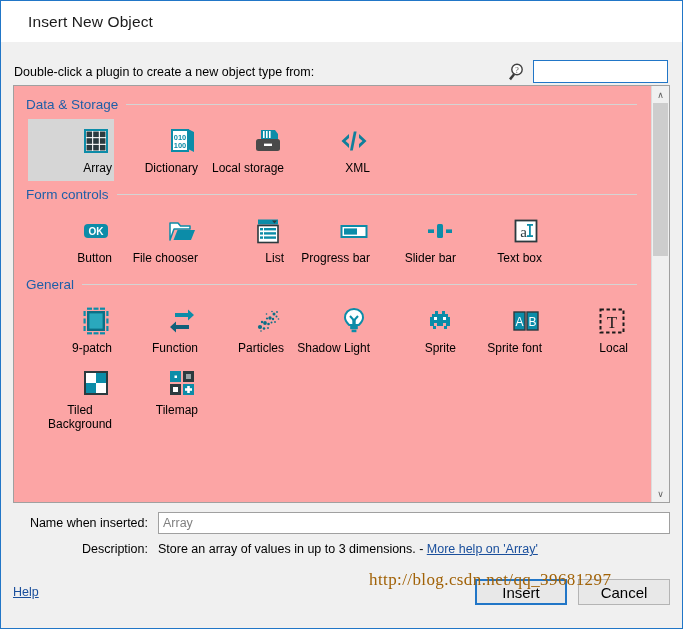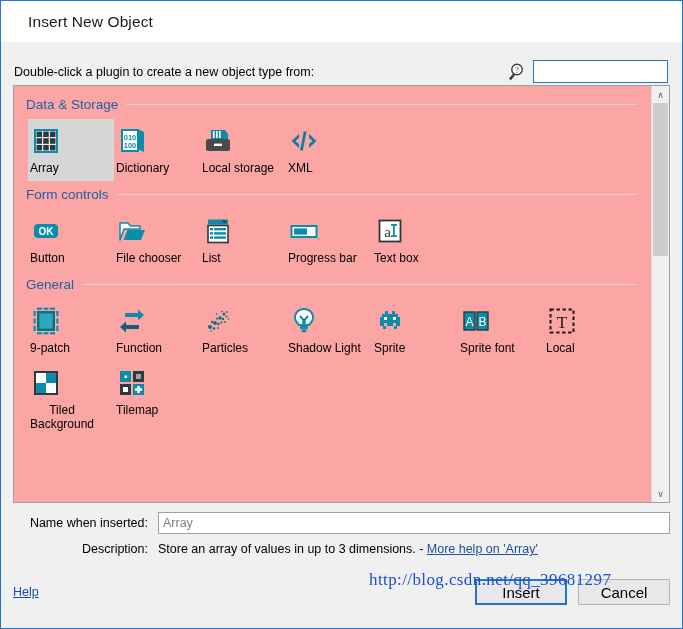--- a/index.html
+++ b/index.html
@@ -121,21 +121,21 @@
   .items-row {
     display: flex;
     flex-wrap: wrap;
     padding: 4px 0 0 14px;
   }
   .item {
     width: 86px;
     min-height: 62px;
     display: flex;
     flex-direction: column;
-    align-items: flex-start;
+    align-items: flex-end;
     padding: 6px 2px 5px 2px;
     box-sizing: border-box;
     cursor: default;
   }
   .item.selected {
     background: #d6d6d6;
   }
   .item-icon {
     width: 32px;
     height: 32px;
@@ -266,21 +266,21 @@
     border: 2px solid #2176c7;
     background: #e8e8e8;
   }
 
   .watermark {
     position: absolute;
     left: 368px;
     top: 14px;
     font-family: "Liberation Serif", serif;
     font-size: 17px;
-    color: #1d4ed8;
+    color: #a16207;
     white-space: nowrap;
     pointer-events: none;
     letter-spacing: 0.4px;
   }
 </style>
 </head>
 <body>
 
 <div class="dialog">
 
@@ -404,20 +404,28 @@
           </div>
 
           <div class="item">
             <svg class="item-icon" viewBox="0 0 32 32">
               <rect x="3.5" y="11" width="25" height="11" fill="#ffffff" stroke="#0c8ca8" stroke-width="2"></rect>
               <rect x="6" y="13.4" width="13" height="6.2" fill="#0c8ca8"></rect>
             </svg>
             <div class="item-label">Progress bar</div>
           </div>
 
+          <div class="item">
+            <svg class="item-icon" viewBox="0 0 32 32">
+              <rect x="4" y="14.4" width="6" height="3.6" fill="#0c8ca8"></rect>
+              <rect x="22" y="14.4" width="6" height="3.6" fill="#0c8ca8"></rect>
+              <rect x="13" y="9" width="6" height="14" rx="1.5" fill="#0c8ca8"></rect>
+            </svg>
+            <div class="item-label">Slider bar</div>
+          </div>
 
           <div class="item">
             <svg class="item-icon" viewBox="0 0 32 32">
               <rect x="5.5" y="5.5" width="21" height="21" fill="#ffffff" stroke="#2b3a3f" stroke-width="1.8"></rect>
               <text x="13.5" y="22" font-family="Liberation Serif, serif" font-size="15" fill="#2b3a3f" text-anchor="middle">a</text>
               <rect x="19" y="9" width="1.8" height="13" fill="#0c8ca8"></rect>
               <rect x="17" y="9" width="6" height="1.8" fill="#0c8ca8"></rect>
               <rect x="17" y="20.2" width="6" height="1.8" fill="#0c8ca8"></rect>
             </svg>
             <div class="item-label">Text box</div>

